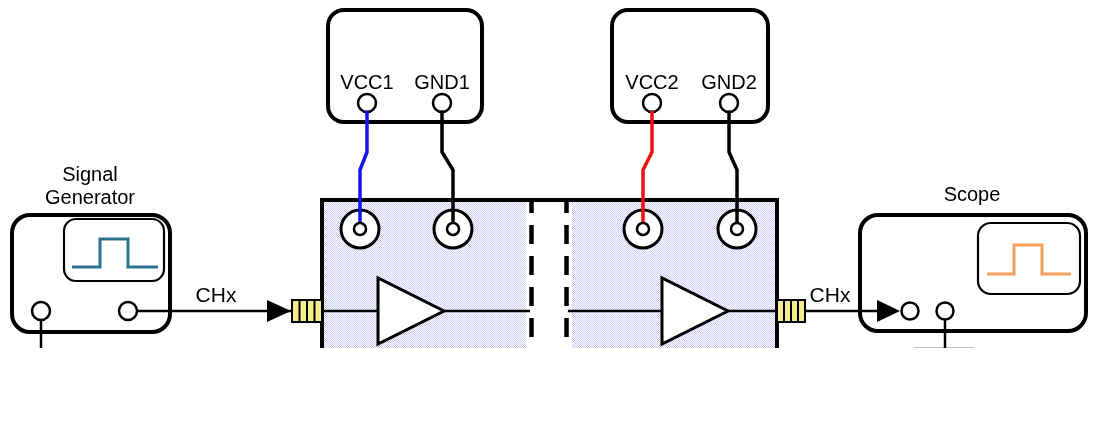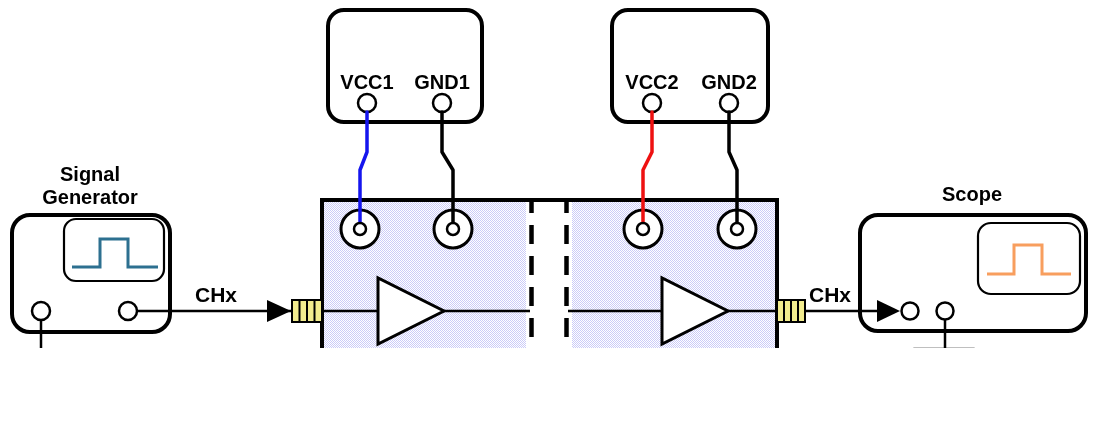--- a/index.html
+++ b/index.html
@@ -2,21 +2,20 @@
 <html><head>
 <meta charset="utf-8">
 <style>
   html, body { margin: 0; padding: 0; background: #ffffff; }
   .stage {
     position: relative;
     width: 1100px;
     height: 348px;
     background: #ffffff;
     font-family: "Liberation Sans", sans-serif;
-    font-weight: bold;
   }
   svg { display: block; }
   text {
     font-family: "Liberation Sans", sans-serif;
     fill: #000000;
   }
   .lbl  { font-size: 20px; }
   .chx  { font-size: 21px; }
 </style>
 </head>

